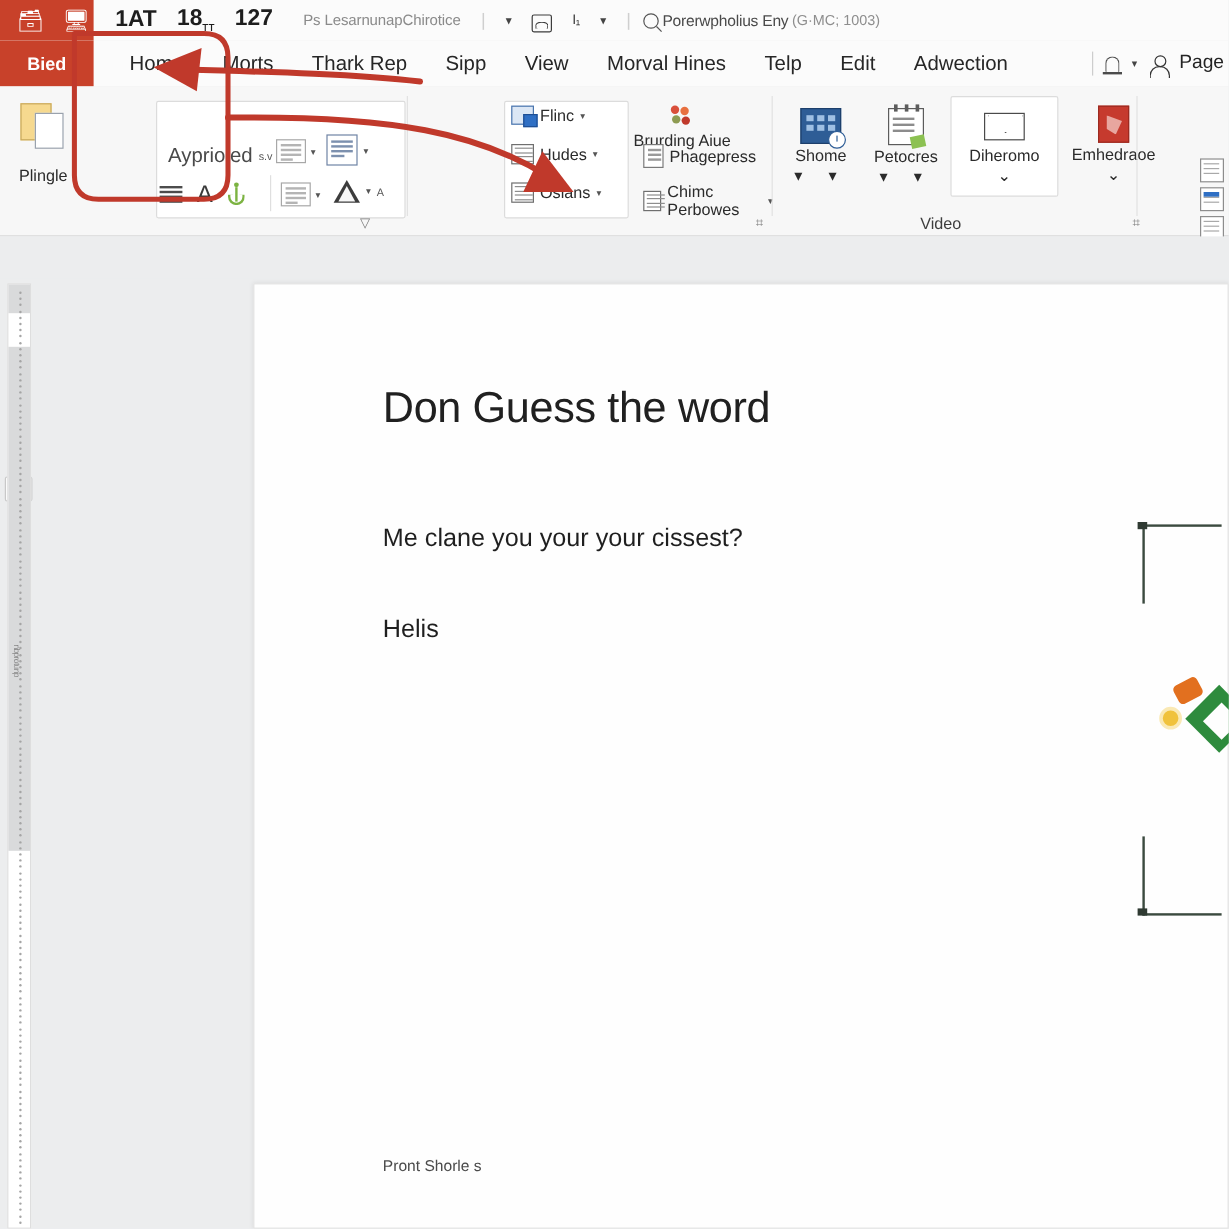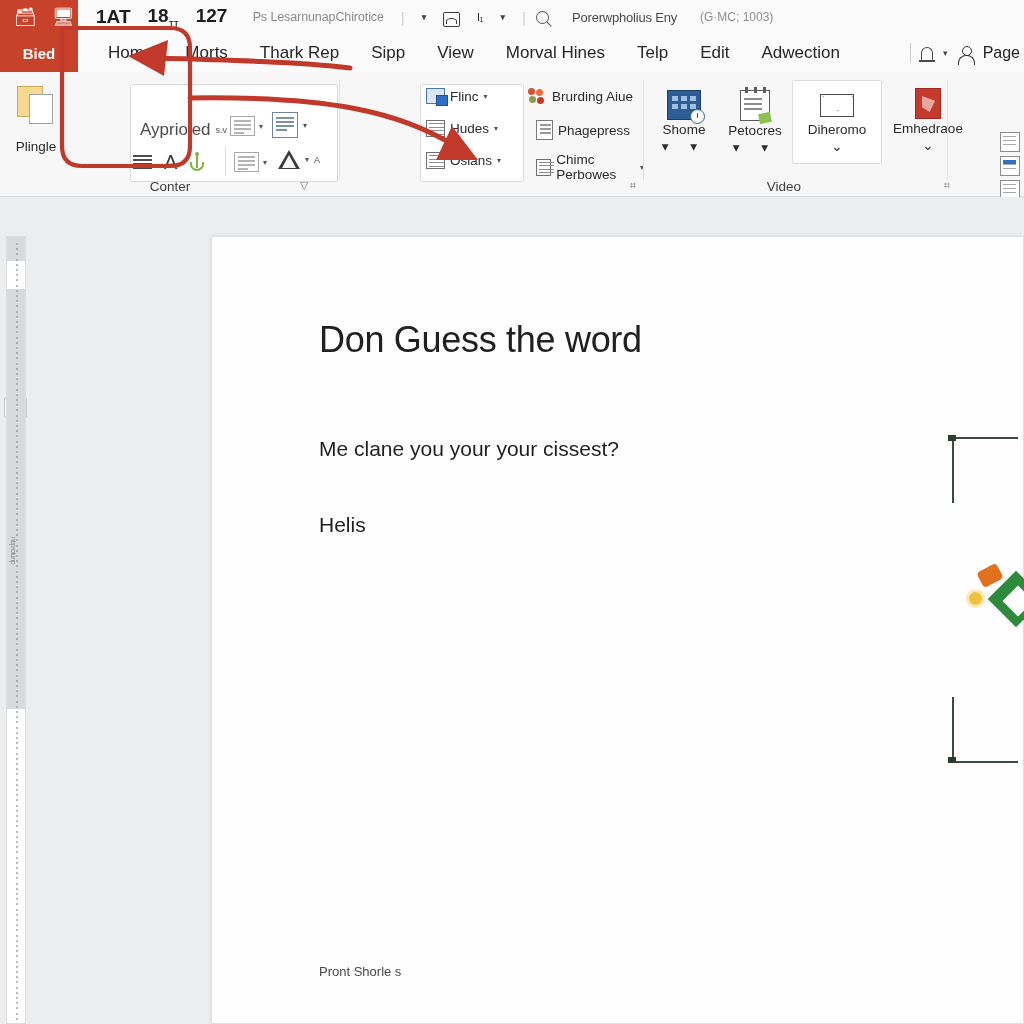--- a/index.html
+++ b/index.html
@@ -41,21 +41,21 @@
     border: 1.3px solid #3c3c3c; border-radius: 2px;
     position: relative; top: 2px;
   }
   .qat-imgbox::after {
     content: ""; position: absolute; left: 2px; bottom: 2px;
     width: 9px; height: 5px; border-radius: 50% 50% 0 0;
     border: 1.2px solid #3c3c3c; border-bottom: none;
   }
   .qat-search {
     position: absolute; left: 536px; top: 0; height: 34px;
-    display: flex; align-items: center; gap: 23px;
+    display: flex; align-items: center; gap: 3px;
   }
   .qat-search-label { font-size: 13px; color: #4a4a4a; letter-spacing: -.2px; }
   .qat-search-meta { font-size: 12px; color: #8e8e8e; }
   .mag {
     width: 13px; height: 13px; border: 1.6px solid #555;
     border-radius: 50%; position: relative; transform: rotate(-45deg);
   }
   .mag::after {
     content: ""; position: absolute; left: 4.5px; top: 12px;
     width: 1.6px; height: 6px; background: #555;
@@ -626,21 +626,20 @@
             <i></i>
           </span>
         <span class="caret">▾</span>
       </div>
       <div class="smallrow" style="left:278px; top:78px; gap:5px;">
         <span class="g-tri"></span>
         <span class="caret">▾</span>
         <span class="tiny">A</span>
       </div>
 
-      <div class="rgroup-label">Conter</div>
       <div class="dlg" style="left:300px;">▽</div>
       <div class="rgroup-div" style="right:0;"></div>
     </div>
 
     <div class="rgroup" style="left:340px; width:304px;">
 
       <div class="rbtn-box" style="left:80px; top:12px; width:104px; height:98px;"></div>
       <div class="smallrow" style="left:86px; top:16px;">
         <span class="ico-sm-blue"></span>
         <span>Flinc</span>
@@ -660,21 +659,21 @@
         <span class="ico-sm-grid">
             <i></i>
             <i></i>
             <i></i>
             <i></i>
           </span>
         <span>Oslans</span>
         <span class="caret">▾</span>
       </div>
 
-      <div class="smallrow" style="left:188px; top:16px;">
+      <div class="smallrow" style="left:188px; top:16px;flex-direction:column;">
         <span class="ico-sm-red">
           <span style="left:0; top:0; background:#d94f3a;"></span>
           <span style="left:8px; top:1px; background:#e8703f;"></span>
           <span style="left:1px; top:8px; background:#8e9b52;"></span>
           <span style="left:9px; top:9px; background:#c0392b;"></span>
         </span>
         <span>Brurding Aiue</span>
       </div>
       <div class="smallrow" style="left:196px; top:48px;">
         <span class="ico-sm-doc">

